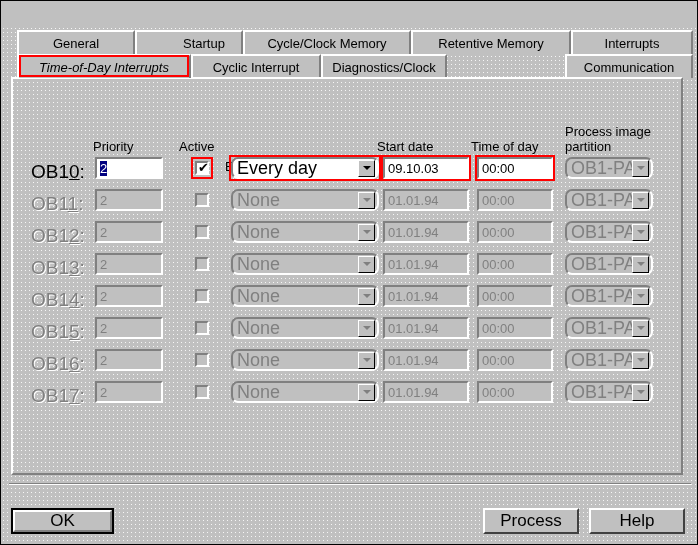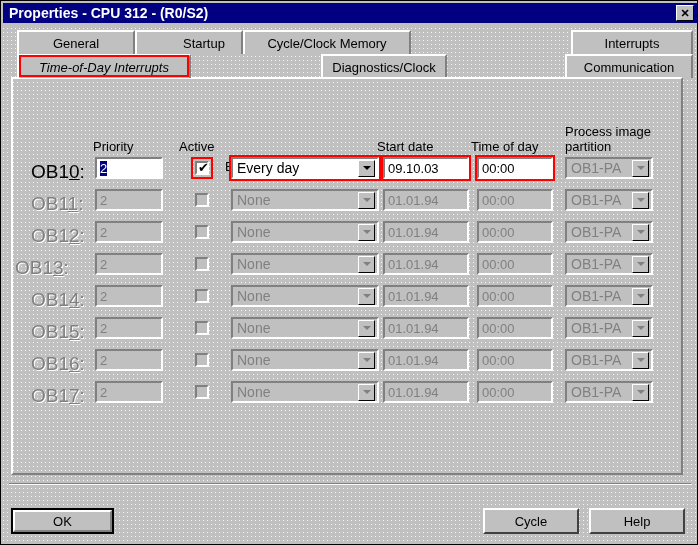--- a/index.html
+++ b/index.html
@@ -194,25 +194,26 @@
 
   
   .combo {
     position: absolute;
     box-sizing: border-box;
     background: #ffffff;
     border-top: 2px solid #808080;
     border-left: 2px solid #808080;
     border-right: 2px solid #ffffff;
     border-bottom: 2px solid #ffffff;
-    font-size: 14px;
-    color: #000;
-    display: flex;
-    align-items: center;
-    cursor: default;
+    font-size: 18px;
+    color: #000;
+    display: flex;
+    align-items: center;
+    cursor: default;
+    border-radius: 7px;
   }
   .combo.disabled {
     background: #c0c0c0;
     color: #808080;
   }
   .combo .ctext {
     padding-left: 4px;
     flex: 1;
     overflow: hidden;
     white-space: nowrap;
@@ -283,21 +284,21 @@
     box-sizing: border-box;
   }
   .btn {
     position: absolute;
     box-sizing: border-box;
     background: #c0c0c0;
     border-top: 2px solid #ffffff;
     border-left: 2px solid #ffffff;
     border-right: 2px solid #404040;
     border-bottom: 2px solid #404040;
-    font-size: 13px;
+    font-size: 17px;
     color: #000;
     display: flex;
     align-items: center;
     justify-content: center;
     cursor: default;
     white-space: nowrap;
   }
   .btn.default {
     border: 2px solid #000000;
   }
@@ -312,49 +313,49 @@
     align-items: center;
     justify-content: center;
     box-sizing: border-box;
   }
 </style>
 </head>
 <body>
 
 <div id="window">
 
-  <div id="titlebar">
-    <span id="title-text">Properties - CPU 312 - (R0/S2)</span>
-    <div id="close-button">
-      <span class="glyph">✕</span>
-    </div>
-  </div>
 
   <div id="dialog-body" class="stipple">
 
     <div id="tabstrip">
       <div class="tab-row row1" id="tab-row-1">
           <div class="tab" style="left: 14px; width: 118px;">
             <span>General</span>
           </div>
           <div class="tab" style="left: 132px; width: 108px; padding-left: 30px;">
             <span>Startup</span>
           </div>
           <div class="tab" style="left: 240px; width: 168px;">
             <span>Cycle/Clock Memory</span>
           </div>
+          <div class="tab" style="left: 408px; width: 160px;">
+            <span>Retentive Memory</span>
+          </div>
           <div class="tab" style="left: 568px; width: 122px;">
             <span>Interrupts</span>
           </div>
         </div>
       <div class="tab-row row2" id="tab-row-2">
           <div class="tab active" style="left: 14px; width: 174px;">
             <span>Time-of-Day Interrupts</span>
           </div>
           <div class="tab-hl" style="left: 16px; top: 1px; width: 170px; height: 22px;"></div>
+          <div class="tab" style="left: 188px; width: 130px;">
+            <span>Cyclic Interrupt</span>
+          </div>
           <div class="tab" style="left: 318px; width: 126px;">
             <span>Diagnostics/Clock</span>
           </div>
           <div class="tab" style="left: 562px; width: 128px;">
             <span>Communication</span>
           </div>
         </div>
     </div>
 
     <div id="panel" class="stipple">
@@ -433,21 +434,21 @@
             </div>
             <div class="tbox disabled" style="left: 464px; top: 142px; width: 76px; height: 22px;">
               <span>00:00</span>
             </div>
             <div class="combo disabled" style="left: 552px; top: 142px; width: 88px; height: 22px;">
               <span class="ctext">OB1-PA</span>
               <span class="carrow">
                 <i></i>
               </span>
             </div>
-            <div class="row-label disabled" style="left: 2px; top: 178px;"><span>OB1</span><u>3</u><span>:</span></div>
+            <div class="row-label disabled" style="left: 18px; top: 178px;"><span>OB1</span><u>3</u><span>:</span></div>
             <div class="tbox disabled" style="left: 82px; top: 174px; width: 68px; height: 22px;">
               <span>2</span>
             </div>
             <div class="cbox disabled" style="left: 182px; top: 178px;"></div>
             <div class="combo disabled" style="left: 218px; top: 174px; width: 148px; height: 22px;">
               <span class="ctext">None</span>
               <span class="carrow">
                 <i></i>
               </span>
             </div>
@@ -562,17 +563,17 @@
           </div>
 
       </div>
     </div>
 
     <div id="btnbar-sep"></div>
 
     <div class="btn default" style="left:8px; top:483px; width:103px; height:26px;">
       <span class="inner">OK</span>
     </div>
-    <div class="btn" style="left:480px; top:483px; width:96px; height:26px;">Cycle</div>
+    <div class="btn" style="left:480px; top:483px; width:96px; height:26px;">Process</div>
     <div class="btn" style="left:586px; top:483px; width:96px; height:26px;">Help</div>
 
   </div>
 </div>
 
 </body></html>

